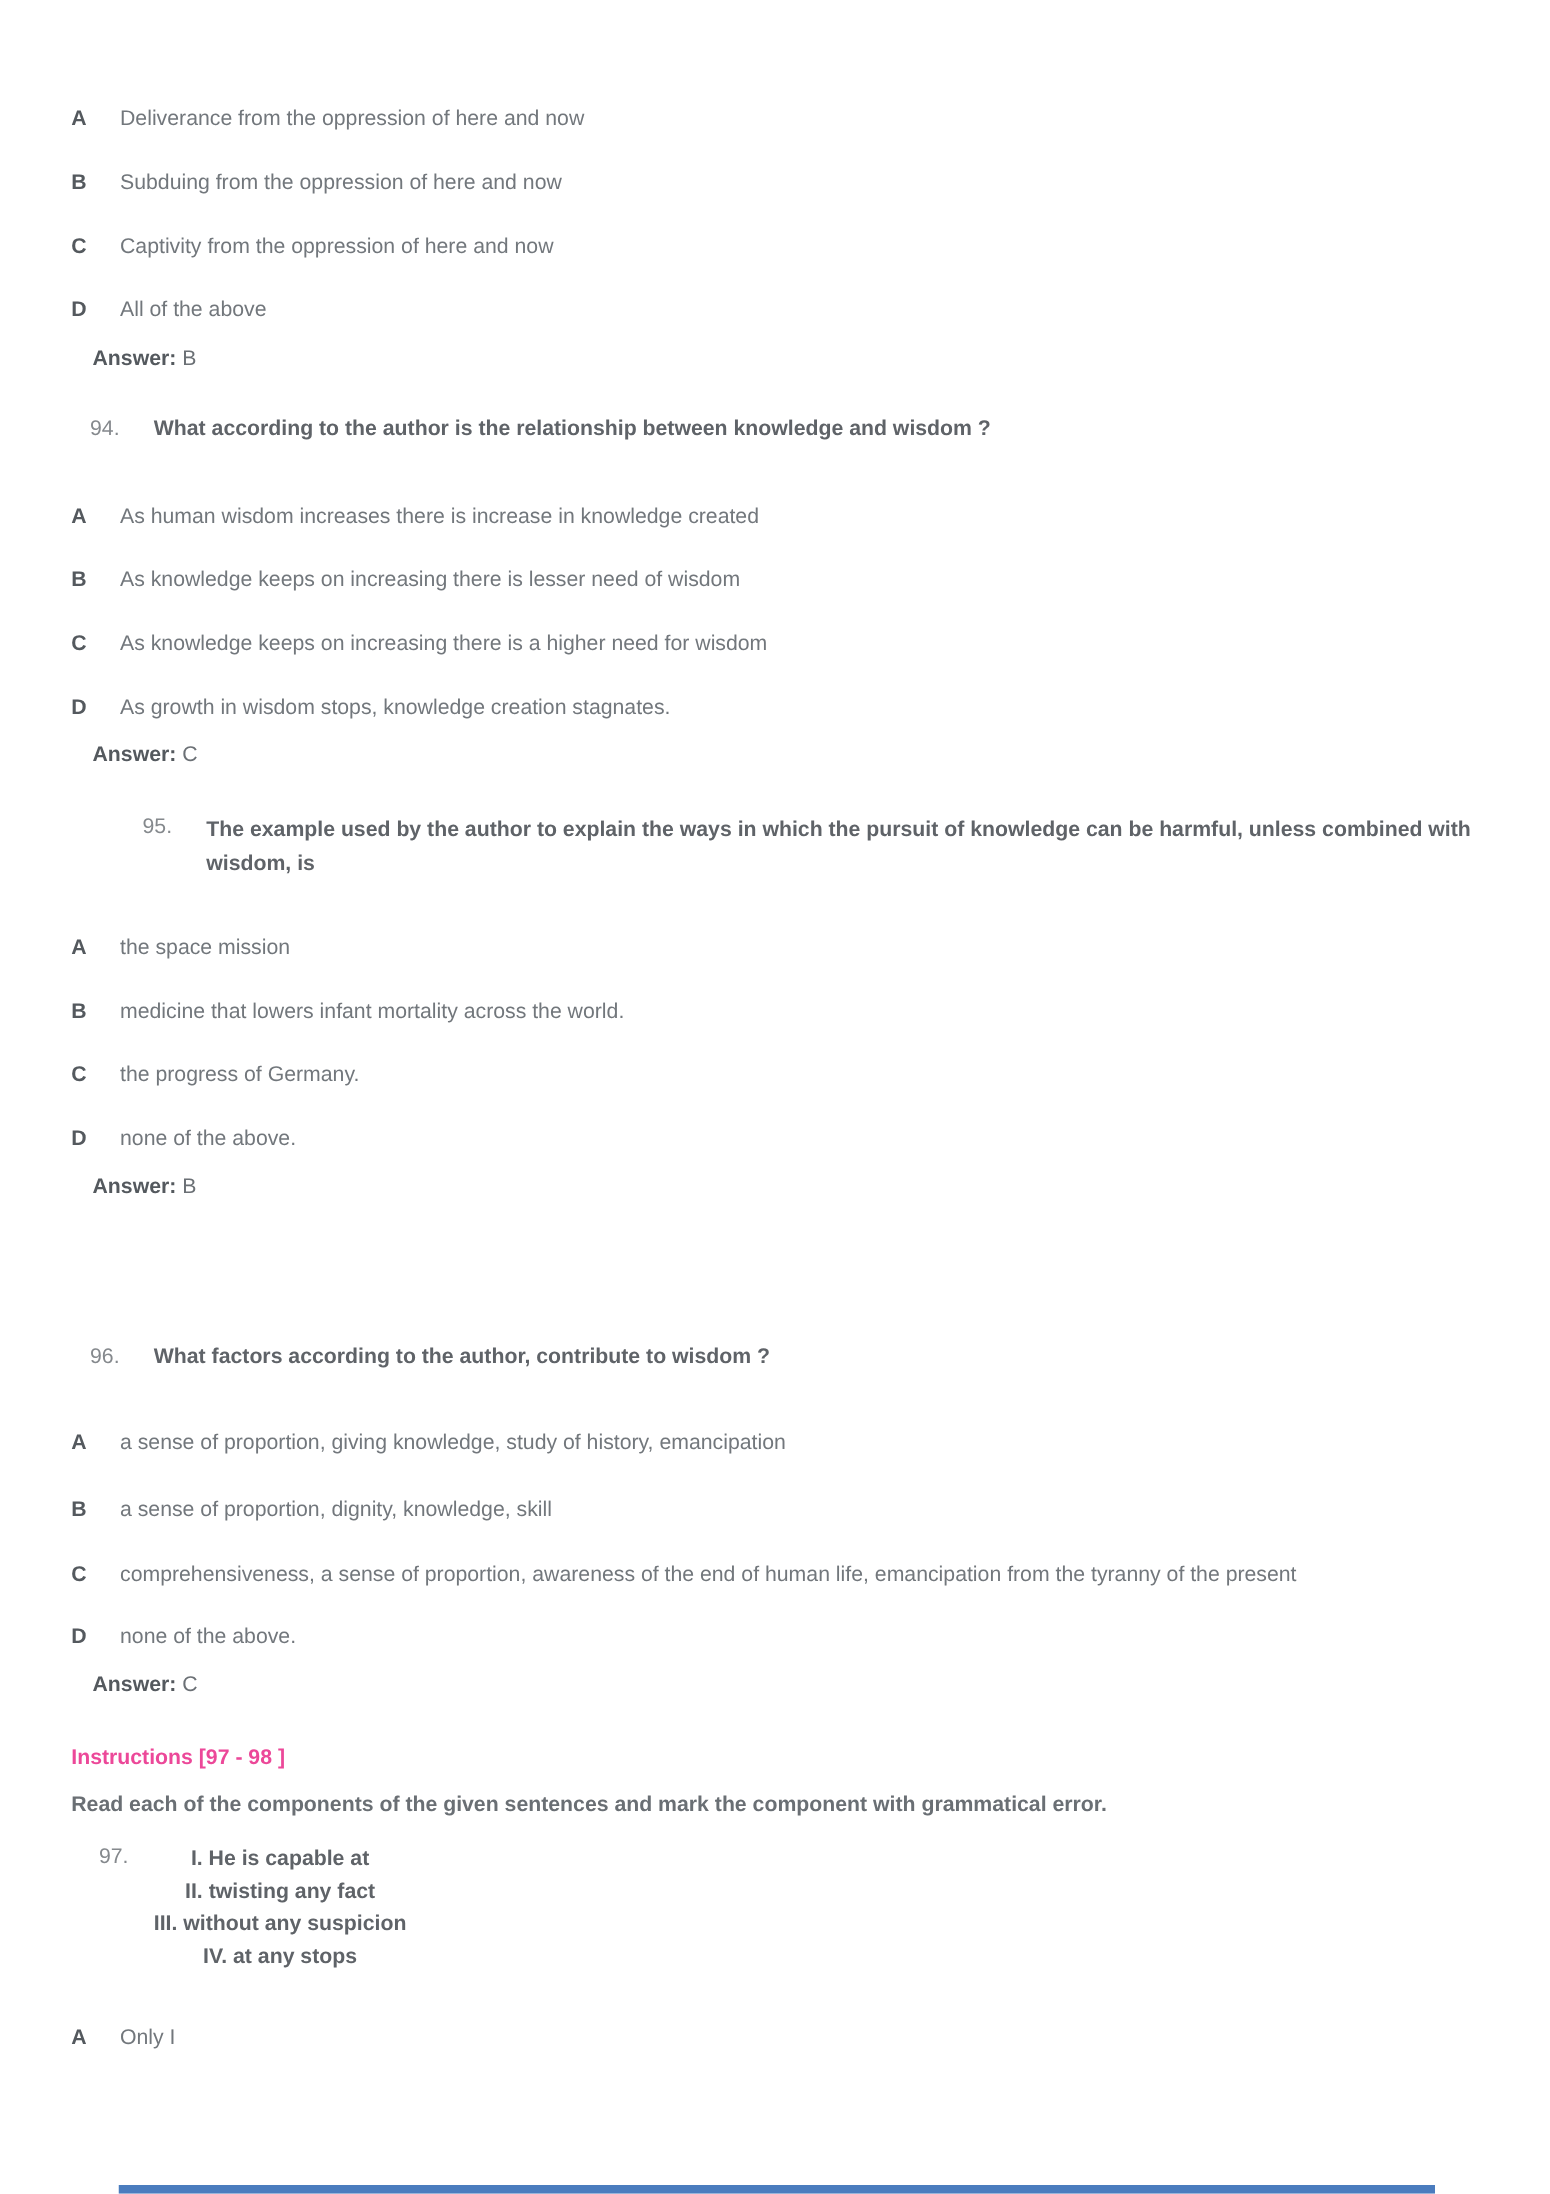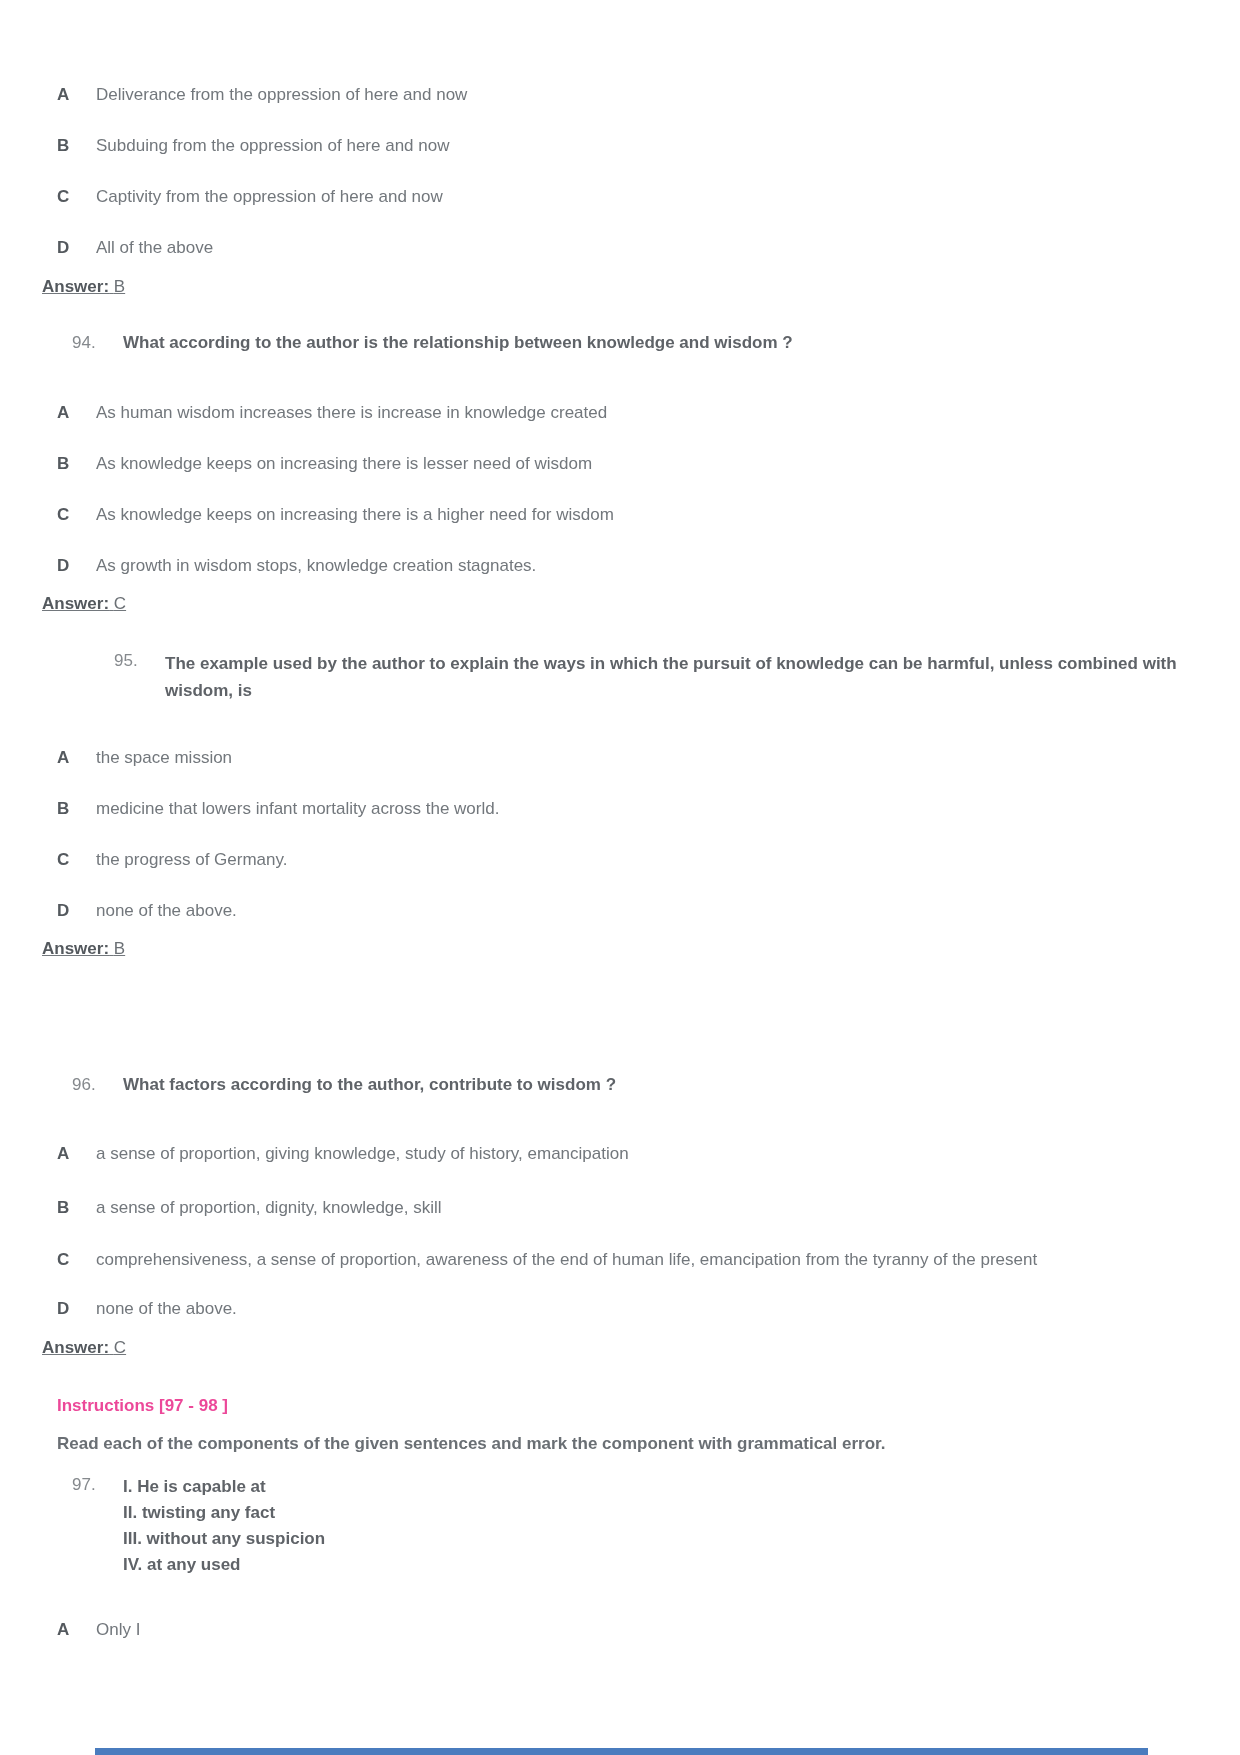--- a/index.html
+++ b/index.html
@@ -40,23 +40,22 @@
   .question .qnum {
     flex: 0 0 38px;
     color: #85898d;
   }
   .question .qtext {
     font-weight: 700;
     color: #5f6368;
   }
 
   .answer {
-    padding-left: 42px;
-    line-height: 21px;
-    text-decoration: underline;
+    padding-left: 74px;
+    line-height: 21px;
   }
   .answer .alabel { font-weight: 700; color: #54595e; }
   .answer .avalue { color: #6b7075; }
 
   .instr-title {
     padding-left: 57px;
     line-height: 21px;
     font-weight: 700;
     color: #ec4899;
   }
@@ -74,21 +73,21 @@
   .mb30 { margin-bottom: 30px; }
   .mb33 { margin-bottom: 33px; }
   .mb29 { margin-bottom: 29px; }
   .mb26 { margin-bottom: 26px; }
   .mb18 { margin-bottom: 18px; }
   .mb17 { margin-bottom: 17px; }
   .mb20 { margin-bottom: 20px; }
   .mb35 { margin-bottom: 35px; }
   .mb36 { margin-bottom: 36px; }
   .mb37 { margin-bottom: 37px; }
-  .mb41 { margin-bottom: 41px; }
+  .mb41 { margin-bottom: 41px; text-align: center; }
   .mb43 { margin-bottom: 43px; justify-content: flex-end; }
   .mb48 { margin-bottom: 48px; }
   .mb49 { margin-bottom: 49px; }
   .mb115 { margin-bottom: 115px; }
 
   .q95text { max-width: 1075px; line-height: 27px; }
   .q96copt { max-width: 1000px; line-height: 25px; }
 
   .bottom-bar {
     position: absolute;
@@ -201,21 +200,21 @@
 
   <div class="instr-title mb17">Instructions [97 - 98 ]</div>
   <div class="instr-body mb20">Read each of the components of the given sentences and mark the component with grammatical error.</div>
 
   <div class="question q97 mb41">
     <span class="qnum">97.</span>
     <span class="qtext">
       <span class="stmt-line" style="display:block">I. He is capable at</span>
       <span class="stmt-line" style="display:block">II. twisting any fact</span>
       <span class="stmt-line" style="display:block">III. without any suspicion</span>
-      <span class="stmt-line" style="display:block">IV. at any used</span>
+      <span class="stmt-line" style="display:block">IV. at any stops</span>
     </span>
   </div>
   <div class="opt">
     <span class="letter">A</span>
     <span class="otext">Only I</span>
   </div>
 
 </div>
 
 <div class="bottom-bar" style="background-color: rgb(74, 124, 190);"></div>

